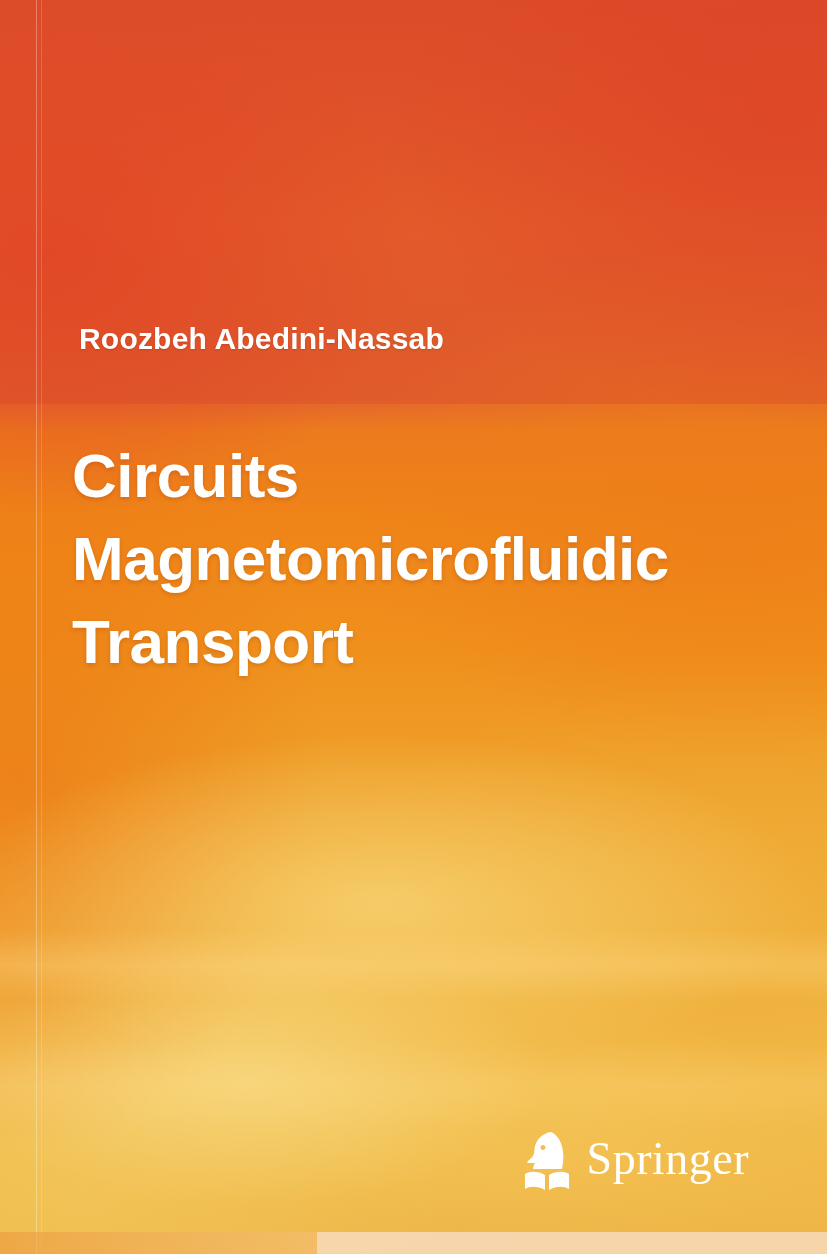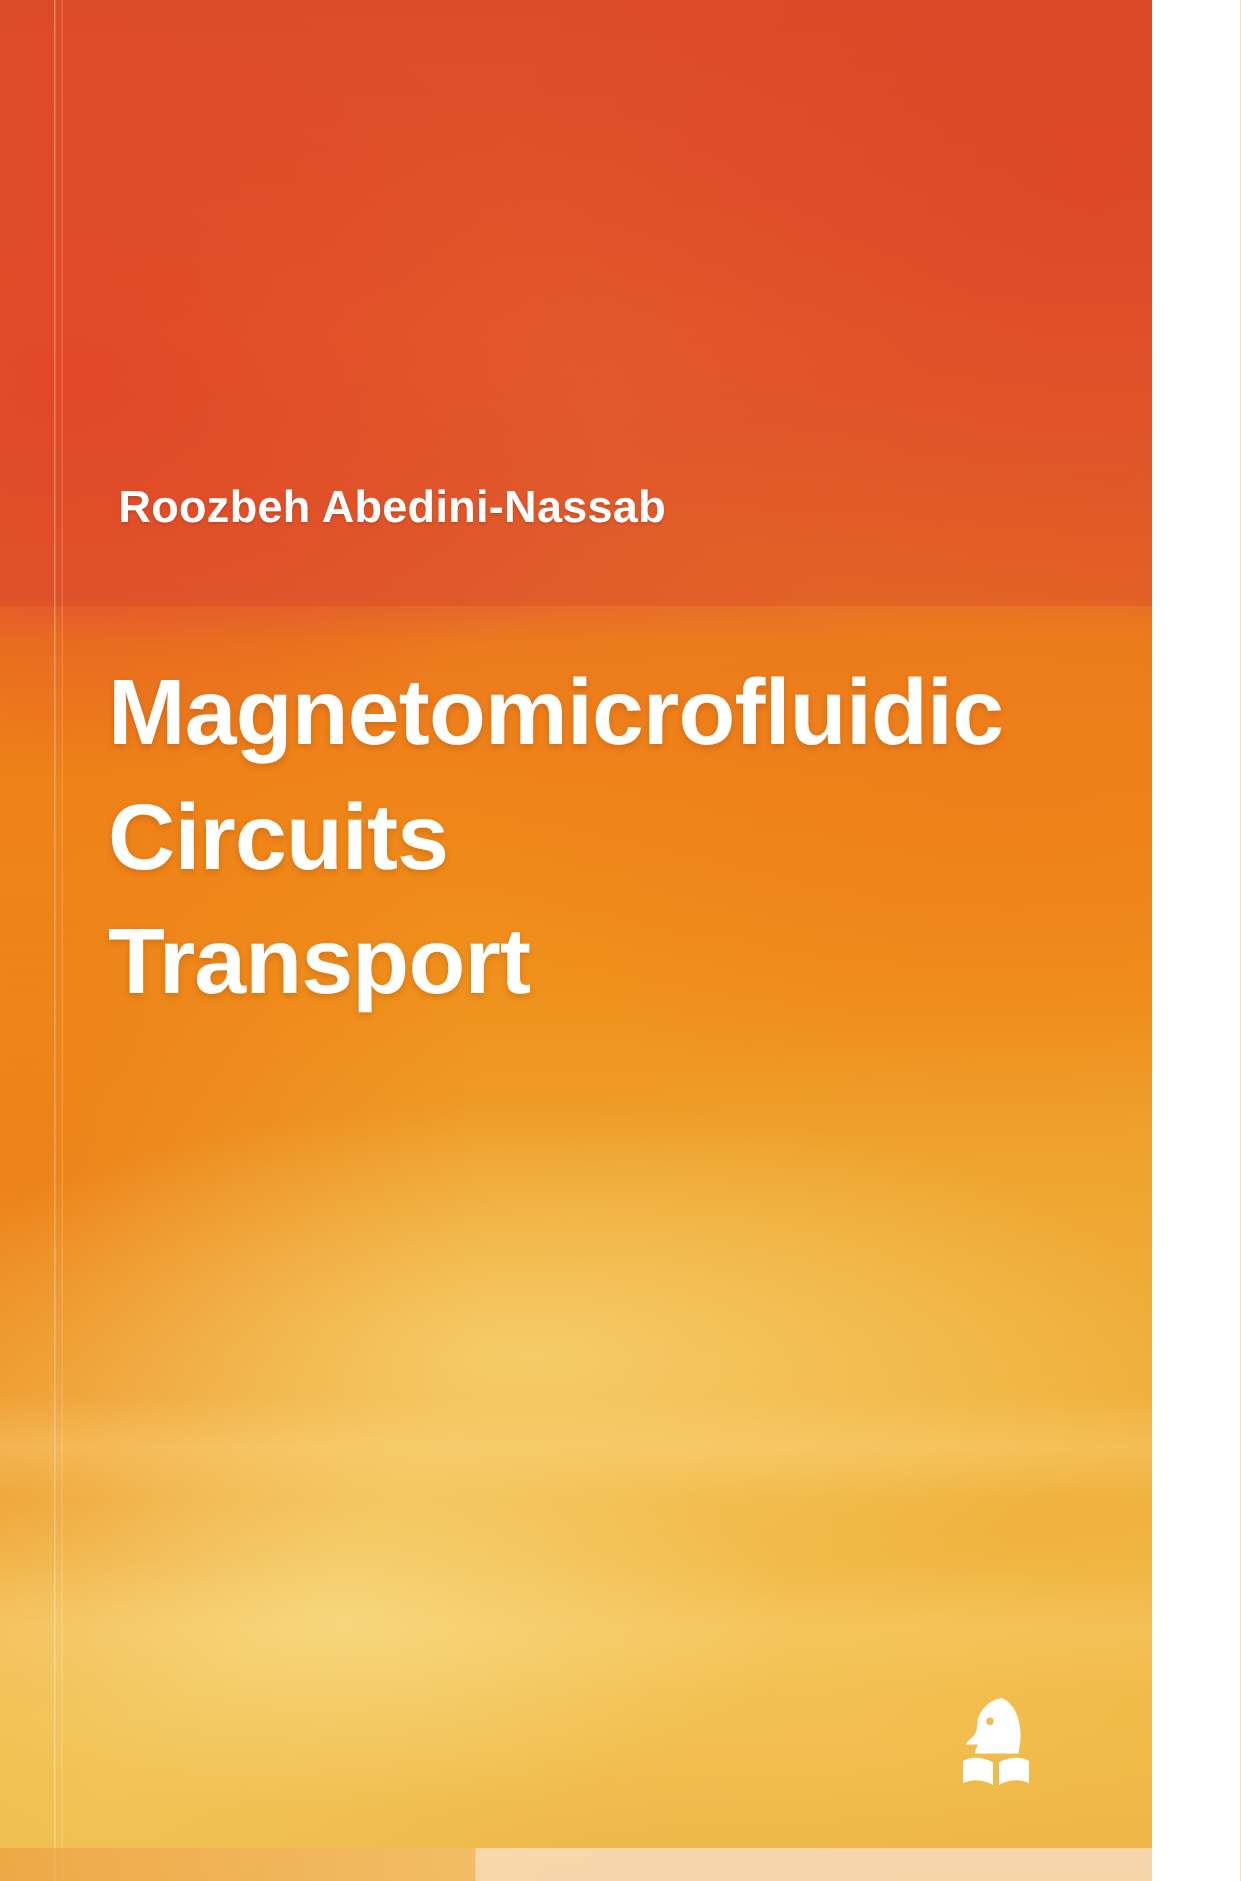--- a/index.html
+++ b/index.html
@@ -6,21 +6,21 @@
     margin: 0;
     padding: 0;
     background: #ffffff;
   }
   body {
     font-family: "Liberation Sans", sans-serif;
   }
 
   .cover {
     position: relative;
-    width: 768px;
+    width: 827px;
     height: 1254px;
     overflow: hidden;
     background: #e8622a;
   }
 
   
   .bg-base {
     position: absolute;
     inset: 0;
     background:
@@ -167,31 +167,32 @@
   <div class="bg-center-glow"></div>
   <div class="bg-streak streak-a"></div>
   <div class="bg-streak streak-b"></div>
 
   <div class="spine-line spine-line-1"></div>
   <div class="spine-line spine-line-2"></div>
 
   <div class="author">Roozbeh Abedini-Nassab</div>
 
   <div class="title">
+    <span class="title-line">Circuits</span>
     <span class="title-line">Magnetomicrofluidic</span>
-    <span class="title-line">Circuits</span>
     <span class="title-line">Transport</span>
   </div>
 
   <div class="springer-logo">
     <svg class="springer-mark" viewBox="0 0 52 62">
       <g fill="#ffffff">
         <path d="M30 2 C22 3 16 9 14 16 C13 20 14 23 12 26 C10 29 7 30 6 33 L14 33 C13 35 12 37 12 39 L41 39 C42 33 43 27 42 22 C41 13 37 5 30 2 Z M22 15 C23.4 15 24.5 16.1 24.5 17.5 C24.5 18.9 23.4 20 22 20 C20.6 20 19.5 18.9 19.5 17.5 C19.5 16.1 20.6 15 22 15 Z"></path>
         <path d="M4 44 C9 41 17 41 24 45 L24 60 C17 56 9 56 4 59 Z"></path>
         <path d="M48 44 C43 41 35 41 28 45 L28 60 C35 56 43 56 48 59 Z"></path>
       </g>
     </svg>
+    <div class="springer-word">Springer</div>
   </div>
 
   <div class="bottom-strip-left"></div>
   <div class="bottom-strip"></div>
 
 </div>
 
 </body></html>

